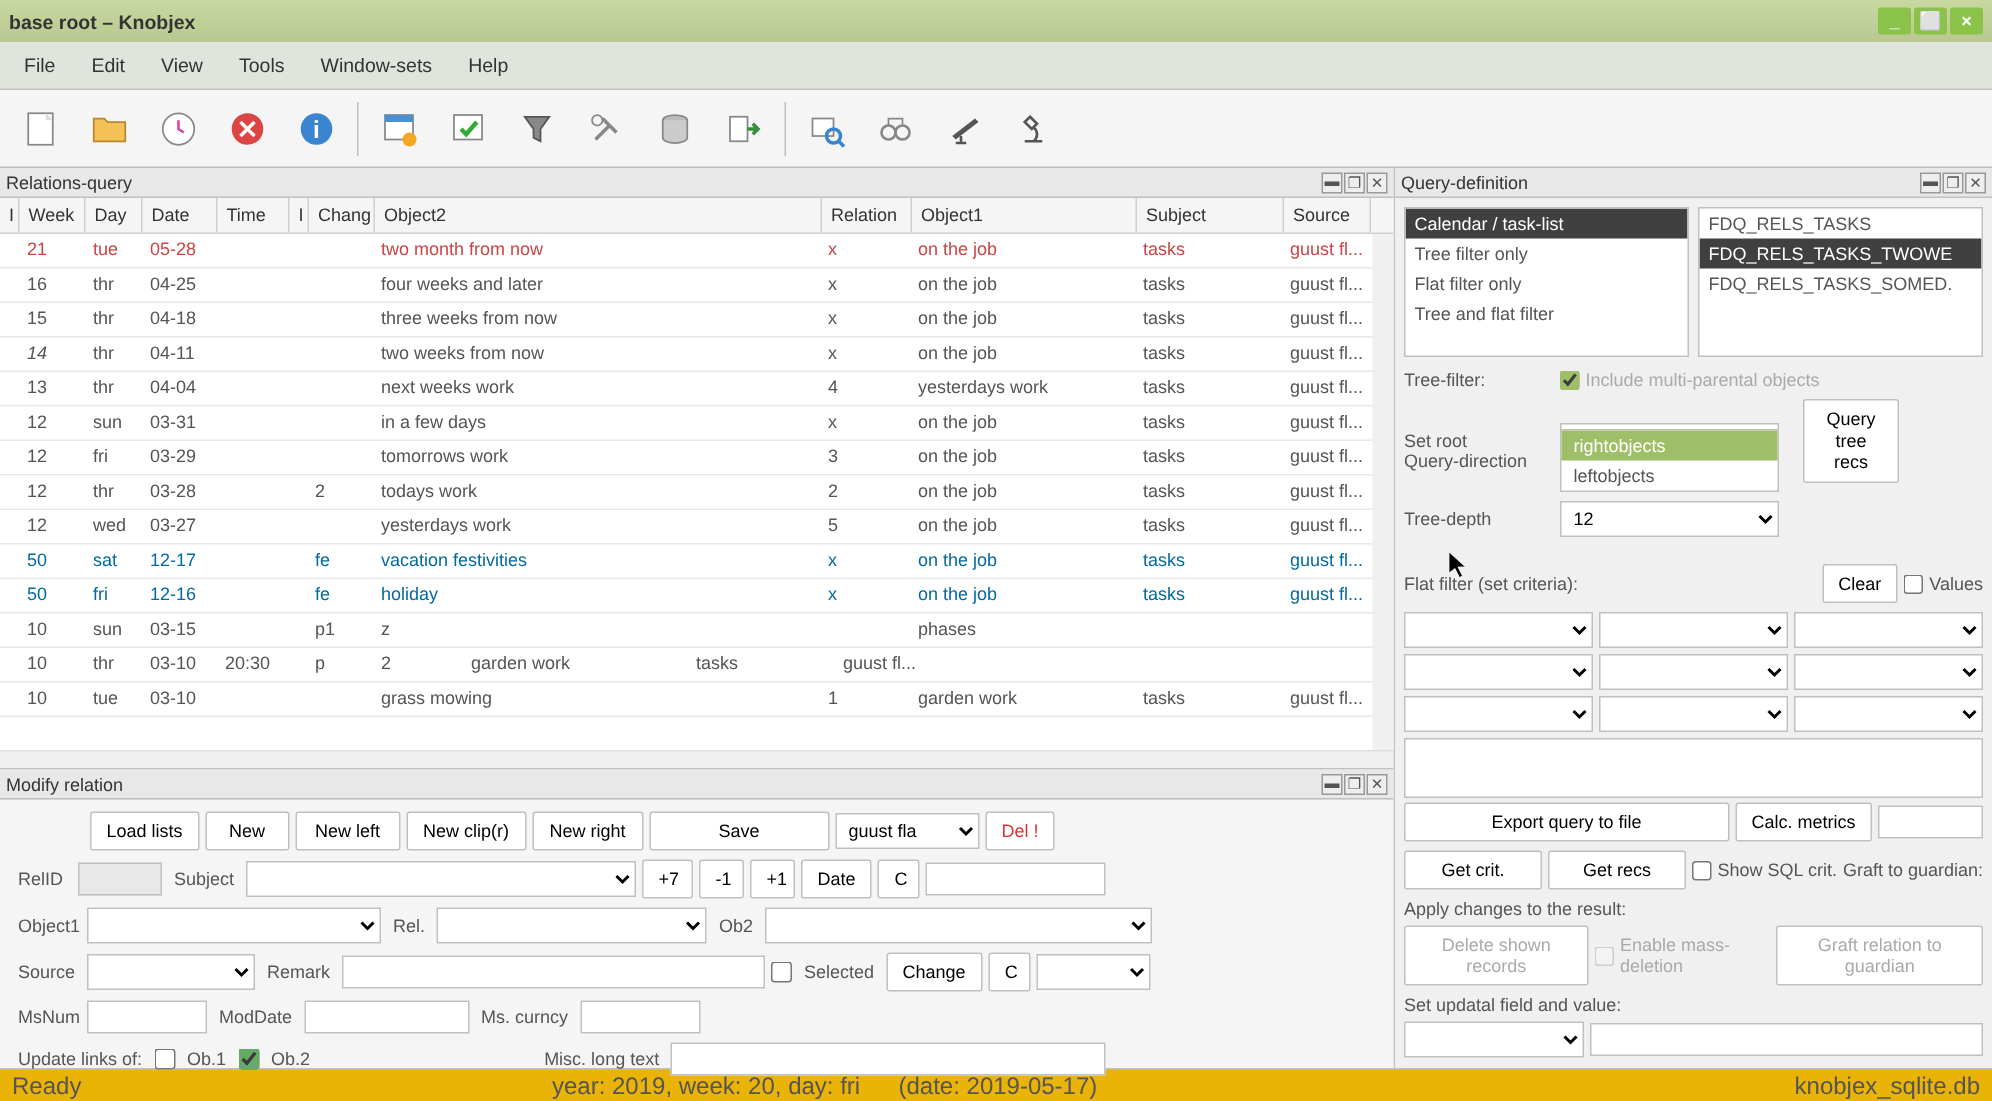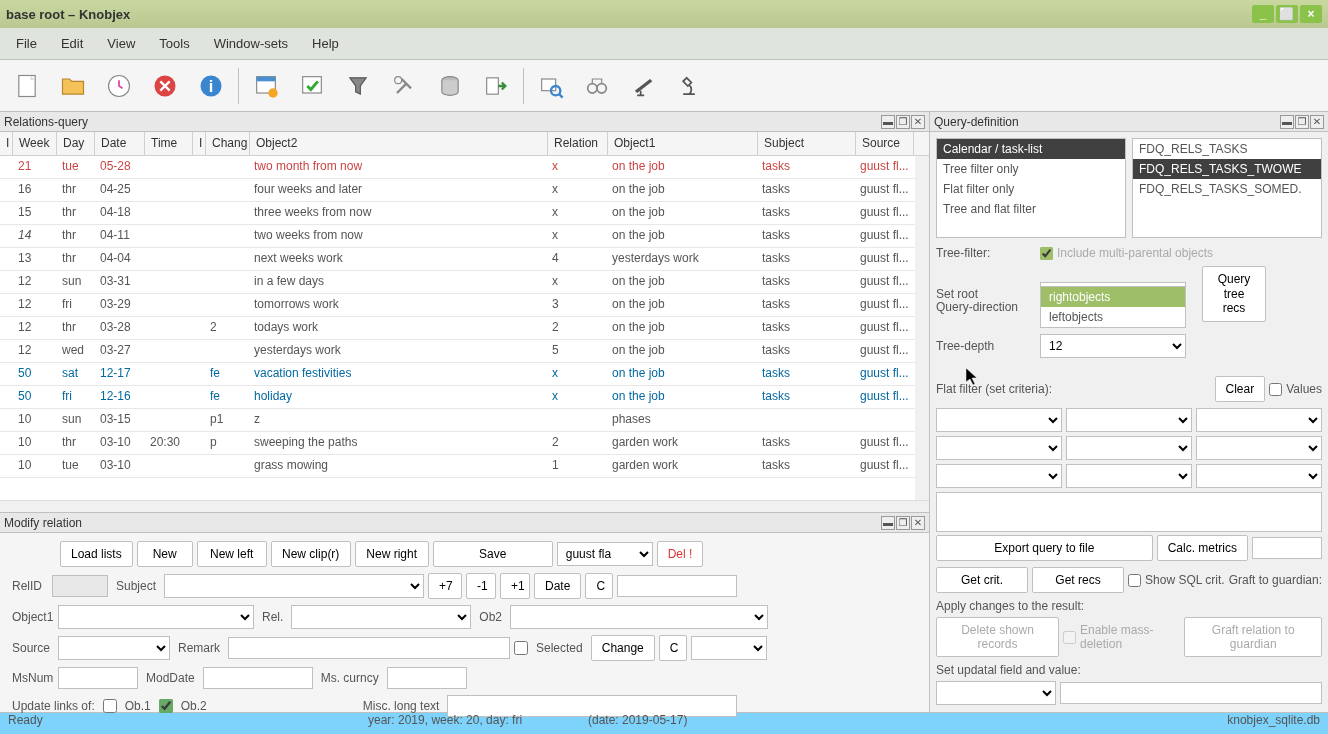--- a/index.html
+++ b/index.html
@@ -51,21 +51,21 @@
 
 .qd-row { display: flex; align-items: center; margin-bottom: 6px; gap: 4px; }
 .qd-label { width: 100px; font-size: 12px; color: #555; }
 .qd-direction { background: #fff; border: 1px solid #c0c0c0; }
 .qd-dir-item { padding: 3px 8px; font-size: 12px; cursor: pointer; }
 .qd-dir-item.selected { background: #9ebe67; color: #fff; }
 
 .filter-grid { display: flex; gap: 4px; margin-bottom: 4px; }
 .filter-cell { flex: 1; }
 
-.statusbar { height: 22px; background: #7dd3fc; display: flex; align-items: flex-start; padding: 0 8px; border-top: 1px solid #c0c0c0; font-size: 12px; color: #555; }
+.statusbar { height: 22px; background: #eab308; display: flex; align-items: flex-end; padding: 0 8px; border-top: 1px solid #c0c0c0; font-size: 16px; color: #555; }
 .statusbar > span { margin-right: 40px; }
 
 .scrollbar-v { position: absolute; right: 0; top: 24px; bottom: 0; width: 14px; background: #f0f0f0; }
 .scrollbar-h { height: 12px; background: #f0f0f0; border-top: 1px solid #ddd; }
 
 svg { pointer-events: none; }
 .cursor { position: absolute; left: 966px; top: 368px; z-index: 1000; pointer-events: none; }
 </style>
 </head>
 <body>
@@ -376,21 +376,20 @@
             <div class="grid-cell" style="width: 58px;"></div>
           </div>
           <div class="grid-row ">
             <div class="grid-cell" style="width: 10px;"></div>
             <div class="grid-cell" style="width: 44px;">10</div>
             <div class="grid-cell" style="width: 38px;">thr</div>
             <div class="grid-cell" style="width: 50px;">03-10</div>
             <div class="grid-cell" style="width: 48px;">20:30</div>
             <div class="grid-cell" style="width: 10px;"></div>
             <div class="grid-cell" style="width: 44px;">p</div>
-            <div class="grid-cell" style="width: 298px;">sweeping the paths</div>
             <div class="grid-cell" style="width: 60px;">2</div>
             <div class="grid-cell" style="width: 150px;">garden work</div>
             <div class="grid-cell" style="width: 98px;">tasks</div>
             <div class="grid-cell" style="width: 58px;">guust fl...</div>
           </div>
           <div class="grid-row ">
             <div class="grid-cell" style="width: 10px;"></div>
             <div class="grid-cell" style="width: 44px;">10</div>
             <div class="grid-cell" style="width: 38px;">tue</div>
             <div class="grid-cell" style="width: 50px;">03-10</div>
@@ -573,20 +572,20 @@
         <select class="select" style="width:120px"></select>
         <input class="input" style="flex: 1 1 0%;">
       </div>
       
     </div>
   </div>
 </div>
 
 <div class="statusbar">
   <span style="width:360px;margin-right:0">Ready</span>
-  <span style="width:220px;margin-right:0">year: 2019,   week: 20,   day: fri</span>
+  <span style="width:220px;margin-right:11px">year: 2019,   week: 20,   day: fri</span>
   <span>(date: 2019-05-17)</span>
   <span style="margin-left:auto;margin-right:0">knobjex_sqlite.db</span>
 </div>
 
 <svg class="cursor" width="16" height="20">
     <path d="M0 0 L0 14 L4 11 L7 17 L9 16 L6 10 L11 10 Z" fill="#000" stroke="#fff" stroke-width="0.5"></path>
   </svg>
 
 </body></html>

